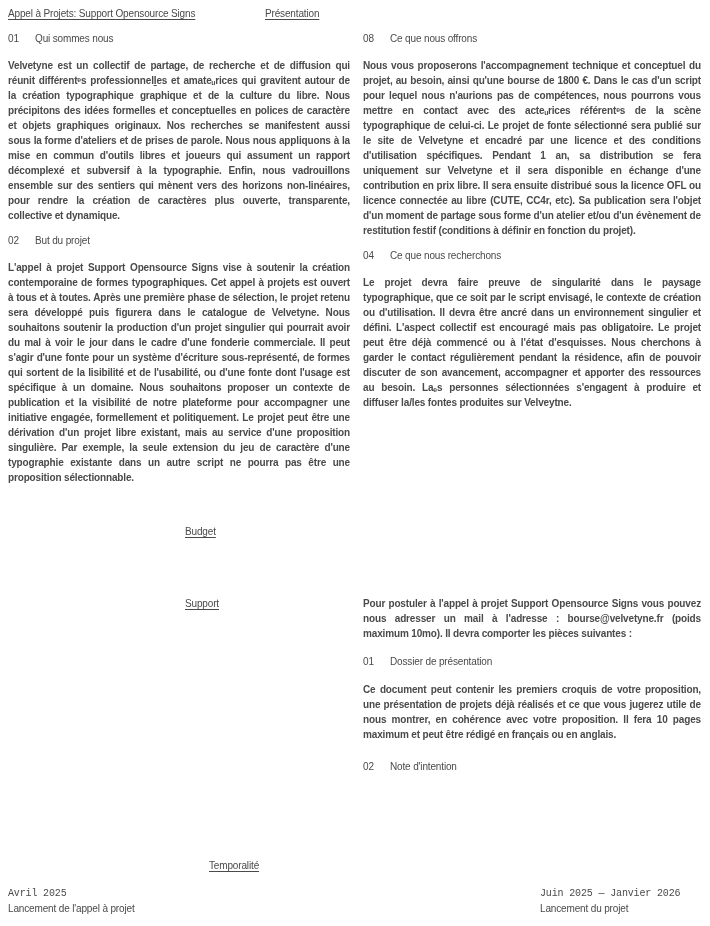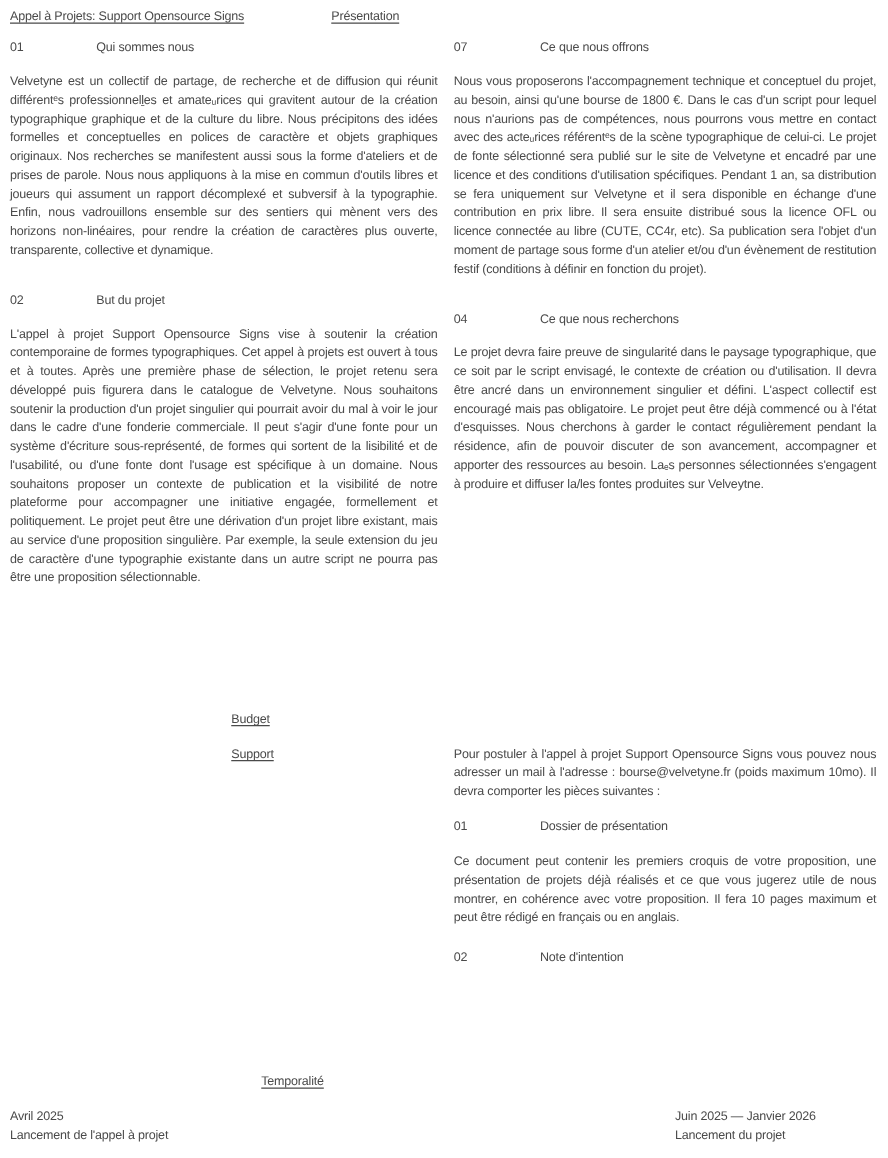--- a/index.html
+++ b/index.html
@@ -4,43 +4,43 @@
 <style>
   html,body{margin:0;padding:0;background:#ffffff;}
   .page{
     position:relative;width:710px;height:926px;background:#ffffff;
     font-family:"Liberation Sans",sans-serif;
     font-size:10px;line-height:15px;color:#4a4a4a;letter-spacing:-0.15px;
     overflow:hidden;
   }
   .link{color:inherit;text-decoration:underline;text-underline-offset:2px;cursor:pointer;}
   .abs{position:absolute;}
-  .body{margin:0;text-align:justify;hyphens:auto;-webkit-hyphens:auto;}
-  .sec-heading{display:flex;margin:0 0 12px 0;gap:42px;}
+  .body{margin:0;text-align:justify;hyphens:auto;font-weight:bold;-webkit-hyphens:auto;}
+  .sec-heading{display:flex;margin:0 0 12px 0;}
   .sec-heading .num{flex:0 0 27px;width:27px;}
   
   .hdr-title{left:8px;top:6px;}
   .hdr-nav{left:265px;top:6px;}
   .sec01{left:8px;top:31px;width:342px;}
   .sec02{left:8px;top:233px;width:342px;}
   .sec03{left:363px;top:31px;width:338px;}
   .sec04{left:363px;top:248px;width:338px;}
-  .budget-label{left:185px;top:524px;margin-top:44px;}
+  .budget-label{left:185px;top:524px;}
   .budget-body{left:363px;top:524px;width:338px;}
   .dossier-label{left:185px;top:596px;}
   .dossier-body{left:363px;top:596px;width:338px;}
   .dossier-body .sec-heading{margin-top:13px;margin-bottom:13px;}
   .dossier-body .sec-heading.second{margin-top:17px;}
   .temp-label{left:185px;top:858px;margin-left:24px;}
   .milestone{position:absolute;top:886px;width:172px;}
   .m0{left:8px;}
   .m1{left:185px;}
   .m2{left:363px;}
   .m3{left:540px;}
-  .milestone .date{margin:0;}
+  .milestone .date{margin:0;font-family:Liberation Mono, monospace;}
   .milestone .event{margin:0;}
 </style>
 </head>
 <body>
 
 <div class="page">
 
   <a class="link abs hdr-title">Appel à Projets: Support Opensource Signs</a>
   <a class="link abs hdr-nav">Présentation</a>
 
@@ -55,21 +55,21 @@
   <section class="abs sec02">
     <div class="sec-heading">
       <span class="num">02</span>
       <span class="title">But du projet</span>
     </div>
     <p class="body" lang="fr">L'appel à projet Support Opensource Signs vise à soutenir la création contemporaine de formes typographiques. Cet appel à projets est ouvert à tous et à toutes. Après une première phase de sélection, le projet retenu sera développé puis figurera dans le catalogue de Velvetyne. Nous souhaitons soutenir la production d'un projet singulier qui pourrait avoir du mal à voir le jour dans le cadre d'une fonderie commerciale. Il peut s'agir d'une fonte pour un système d'écriture sous-représenté, de formes qui sortent de la lisibilité et de l'usabilité, ou d'une fonte dont l'usage est spécifique à un domaine. Nous souhaitons proposer un contexte de publication et la visibilité de notre plateforme pour accompagner une initiative engagée, formellement et politiquement. Le projet peut être une dérivation d'un projet libre existant, mais au service d'une proposition singulière. Par exemple, la seule extension du jeu de caractère d'une typographie existante dans un autre script ne pourra pas être une proposition sélectionnable.</p>
   </section>
 
   <section class="abs sec03">
     <div class="sec-heading">
-      <span class="num">07</span>
+      <span class="num">08</span>
       <span class="title">Ce que nous offrons</span>
     </div>
     <p class="body" lang="fr">Nous vous proposerons l'accompagnement technique et conceptuel du projet, au besoin, ainsi qu'une bourse de 1800 €. Dans le cas d'un script pour lequel nous n'aurions pas de compétences, nous pourrons vous mettre en contact avec des acteᵤrices référentᵉs de la scène typographique de celui-ci. Le projet de fonte sélectionné sera publié sur le site de Velvetyne et encadré par une licence et des conditions d'utilisation spécifiques. Pendant 1 an, sa distribution se fera uniquement sur Velvetyne et il sera disponible en échange d'une contribution en prix libre. Il sera ensuite distribué sous la licence OFL ou licence connectée au libre (CUTE, CC4r, etc). Sa publication sera l'objet d'un moment de partage sous forme d'un atelier et/ou d'un évènement de restitution festif (conditions à définir en fonction du projet).</p>
   </section>
 
   <section class="abs sec04">
     <div class="sec-heading">
       <span class="num">04</span>
       <span class="title">Ce que nous recherchons</span>
     </div>

